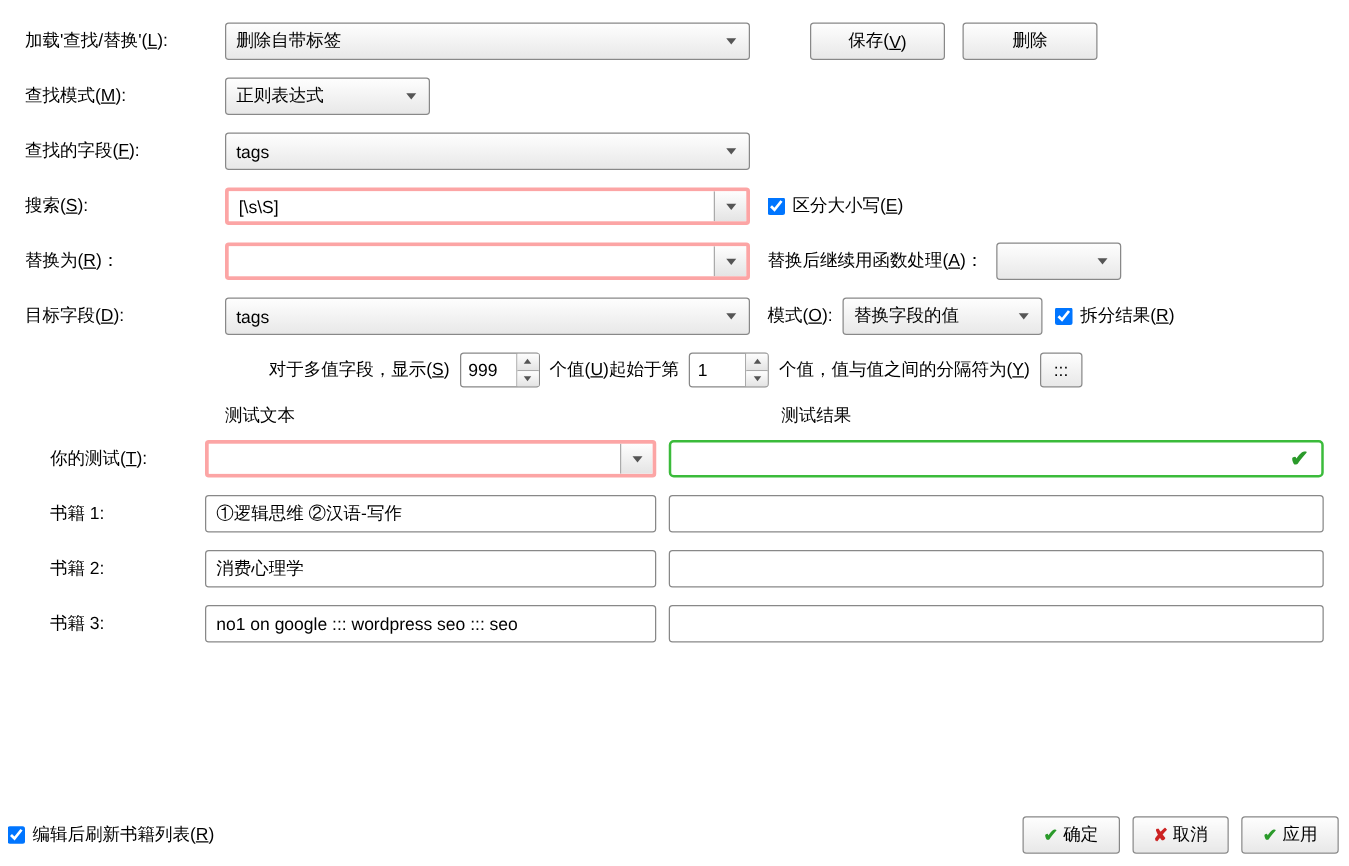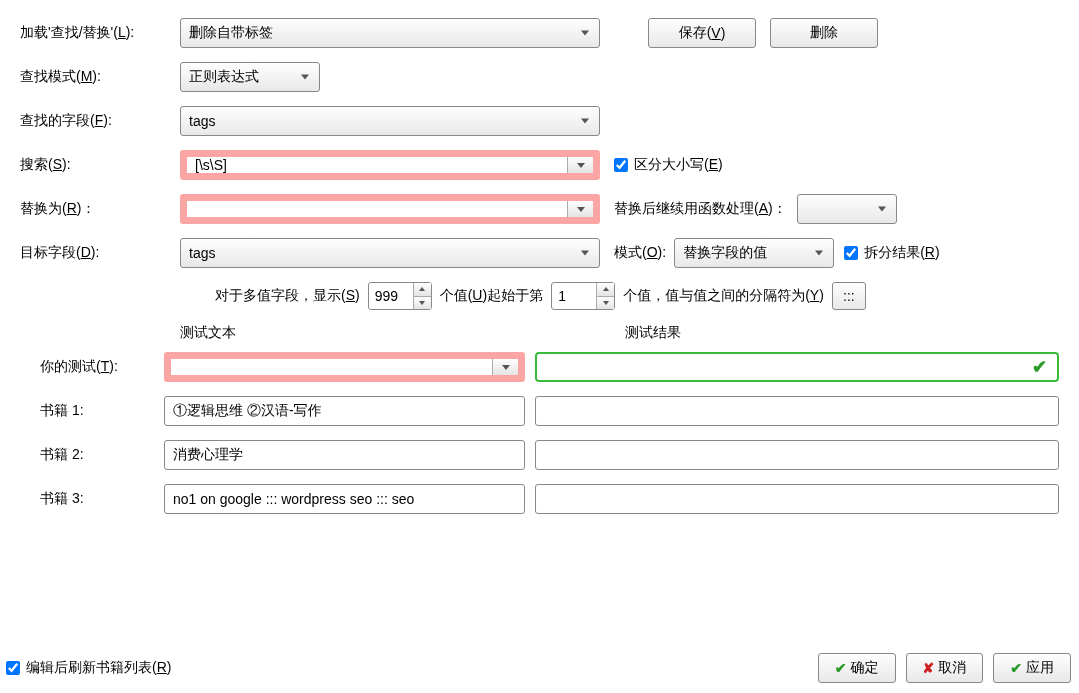--- a/index.html
+++ b/index.html
@@ -11,21 +11,21 @@
 .combo, .input, .dropdown {
   border: 1px solid #888; background: linear-gradient(#fefefe,#e8e8e8);
   height: 30px; display: flex; align-items: center; padding: 0 8px;
   border-radius: 3px; position: relative;
 }
 .input { background: #fff; }
 .dropdown::after {
   content: ""; position: absolute; right: 10px; top: 50%; transform: translateY(-50%);
   border-left: 4px solid transparent; border-right: 4px solid transparent; border-top: 5px solid #555;
 }
-.combo-split { display: flex; border: 7px solid #fca5a5; border-radius: 3px; height: 30px; overflow: hidden; }
+.combo-split { display: flex; border: 3px solid #fca5a5; border-radius: 3px; height: 30px; overflow: hidden; }
 .combo-split .text { flex: 1; padding: 4px 8px; background: #fff; display:flex; align-items:center; }
 .combo-split .arrow { width: 26px; background: linear-gradient(#fefefe,#e4e4e4); border-left: 1px solid #aaa; display:flex; align-items:center; justify-content:center; }
 .combo-split .arrow::after { content:""; border-left:4px solid transparent; border-right:4px solid transparent; border-top:5px solid #555; }
 .btn {
   border: 1px solid #888; background: linear-gradient(#fefefe,#e8e8e8);
   height: 30px; padding: 0 22px; border-radius: 3px; display: inline-flex; align-items: center; justify-content:center;
   cursor: pointer;
 }
 .cbwrap { display: inline-flex; align-items: center; gap: 6px; }
 .cbwrap input { width: 14px; height: 14px; }
@@ -71,21 +71,21 @@
         <span>)</span>
       </div>
     <div style="width:14px"></div>
     <div class="btn" style="width:108px">
         <span>删除</span>
       </div>
   </div>
 
   <div class="row">
     <div class="label"><span>查找模式(</span><span class="u">M</span><span>):</span></div>
-    <div class="dropdown" style="width:140px; padding-right:28px">
+    <div class="dropdown" style="width:164px; padding-right:28px">
         <span>正则表达式</span>
       </div>
   </div>
 
   <div class="row">
     <div class="label"><span>查找的字段(</span><span class="u">F</span><span>):</span></div>
     <div class="dropdown" style="width:420px">
         <span>tags</span>
       </div>
   </div>

